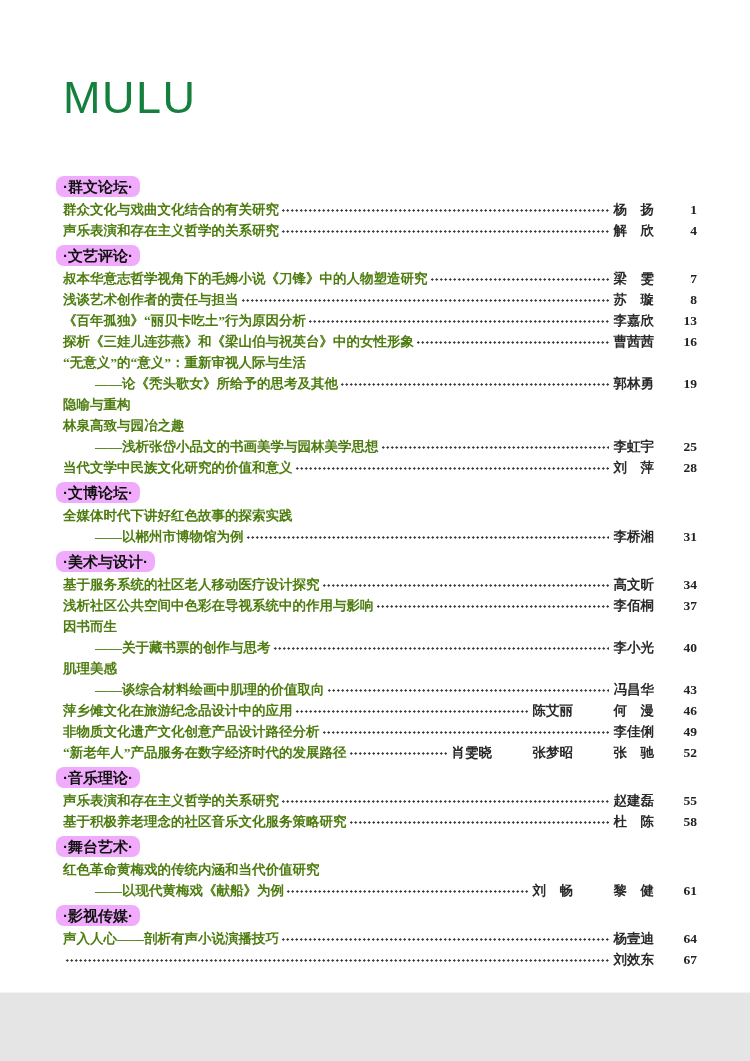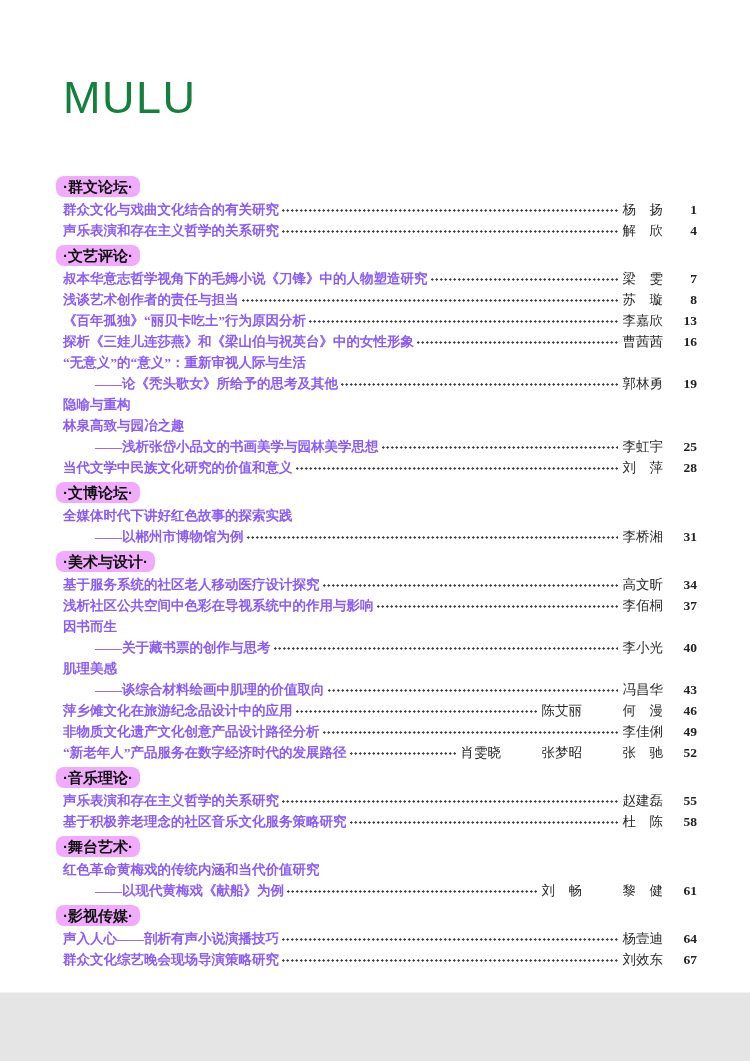--- a/index.html
+++ b/index.html
@@ -43,39 +43,39 @@
   .row {
     display:flex;
     align-items:baseline;
     font-size:13.5px;
     line-height:21px;
     height:21px;
     white-space:nowrap;
   }
   .row .title {
     font-weight:600;
-    color:#8b5cf6;
+    color:#4d7c0f;
     flex:0 0 auto;
   }
   .row .title.indent { padding-left:32px; }
   .row .leader {
     flex:1 1 auto;
     min-width:6px;
     height:12px;
     margin:0 5px 0 2px;
     background-image:radial-gradient(circle, #3c3c3c 1px, transparent 1.25px);
     background-size:4.5px 4.5px;
     background-repeat:repeat-x;
     background-position:left 0 bottom 2px;
   }
   .row .authors {
     flex:0 0 auto;
-    font-weight:400;
+    font-weight:700;
     color:#2a2a2a;
-    margin-right:8px;
+    margin-right:17px;
   }
   .row .pagenum {
     flex:0 0 auto;
     width:26px;
     text-align:right;
     font-weight:600;
     color:#222;
   }
   .footer-strip {
     width:750px; height:68px;
@@ -200,19 +200,18 @@
         <span class="title indent">——以现代黄梅戏《献船》为例</span>
         <span class="leader"></span>
         <span class="authors">刘　畅　　　黎　健</span>
         <span class="pagenum">61</span>
       </div><div class="section-badge">·影视传媒·</div><div class="row">
         <span class="title">声入人心——剖析有声小说演播技巧</span>
         <span class="leader"></span>
         <span class="authors">杨壹迪</span>
         <span class="pagenum">64</span>
       </div><div class="row">
-        <span class="title">群众文化综艺晚会现场导演策略研究</span>
         <span class="leader"></span>
         <span class="authors">刘效东</span>
         <span class="pagenum">67</span>
       </div></div>
 </div>
 <div class="footer-strip"></div>
 
 </body></html>

